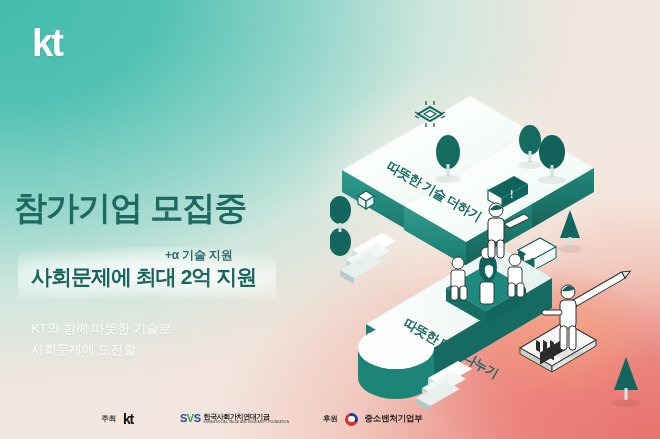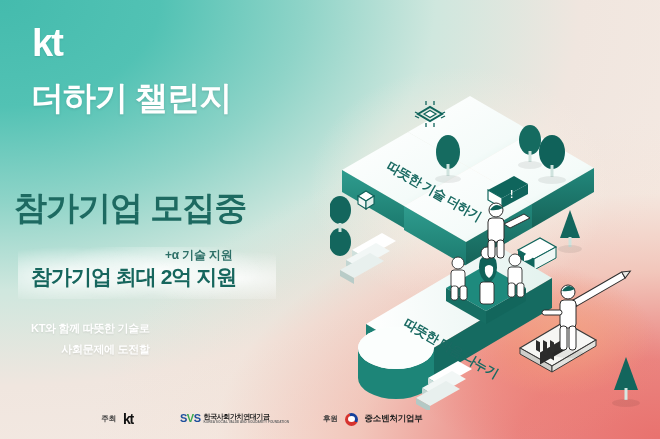--- a/index.html
+++ b/index.html
@@ -87,24 +87,23 @@
   .award {
     position:absolute; left:31px; top:264px;
     font-size:21px; line-height:26px;
     font-weight:800; color:#16665d;
     letter-spacing:-1px; white-space:nowrap;
   }
 
   .body-copy {
     position:absolute; left:31px; top:318px;
     color:#ffffff;
-    font-size:11px; line-height:21px;
-    font-weight:700; letter-spacing:-0.3px;
+    font-size:13px; line-height:21px;
+    font-weight:400; letter-spacing:-0.3px;
     text-shadow:0 1px 2px rgba(0,0,0,0.10);
-    text-align:right;
   }
   .body-copy div { white-space:nowrap; }
 
   
   .footer {
     position:absolute; left:0; bottom:0;
     width:524px; height:40px;
     display:flex; align-items:center; justify-content:center;
     gap:34px;
   }
@@ -397,28 +396,27 @@
       </g>
     </svg>
 
     <div class="iso-label iso-label-1">따뜻한 기술 더하기</div>
     <div class="iso-label iso-label-2">따뜻한 마음 나누기</div>
   </div>
 
   <div class="kt-logo">kt</div>
 
   <div class="headline">
-    <div>더하기 챌린지</div>
   </div>
 
   <div class="headline-accent">참가기업 모집중</div>
 
   <div class="brush"></div>
   <div class="alpha-note">+α 기술 지원</div>
-  <div class="award">참가기업 최대 2억 지원</div>
+  <div class="award">사회문제에 최대 2억 지원</div>
 
   <div class="body-copy">
     <div>KT와 함께 따뜻한 기술로</div>
     <div>사회문제에 도전할</div>
   </div>
 
   <div class="footer">
     <div class="footer-group">
       <span class="footer-label">주최</span>
       <span class="kt-mini">kt</span>

